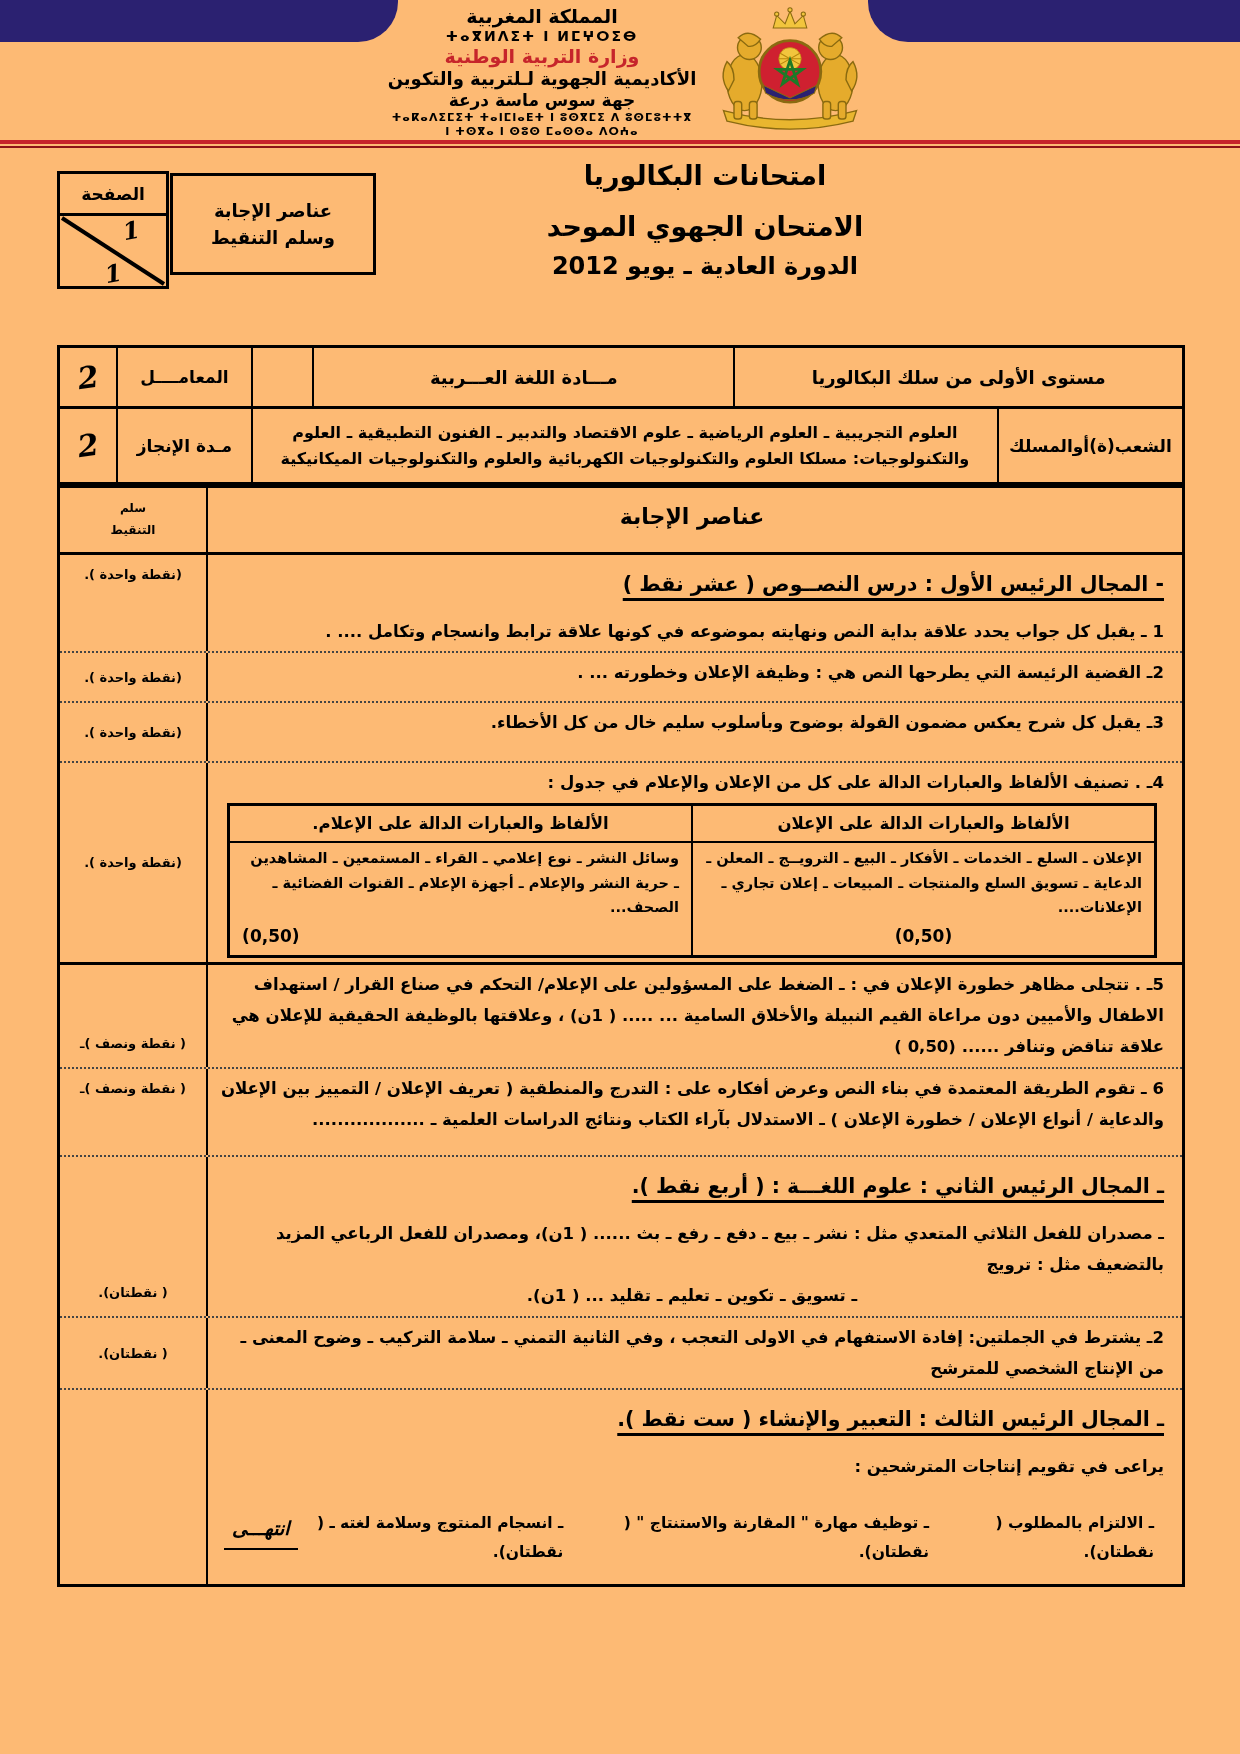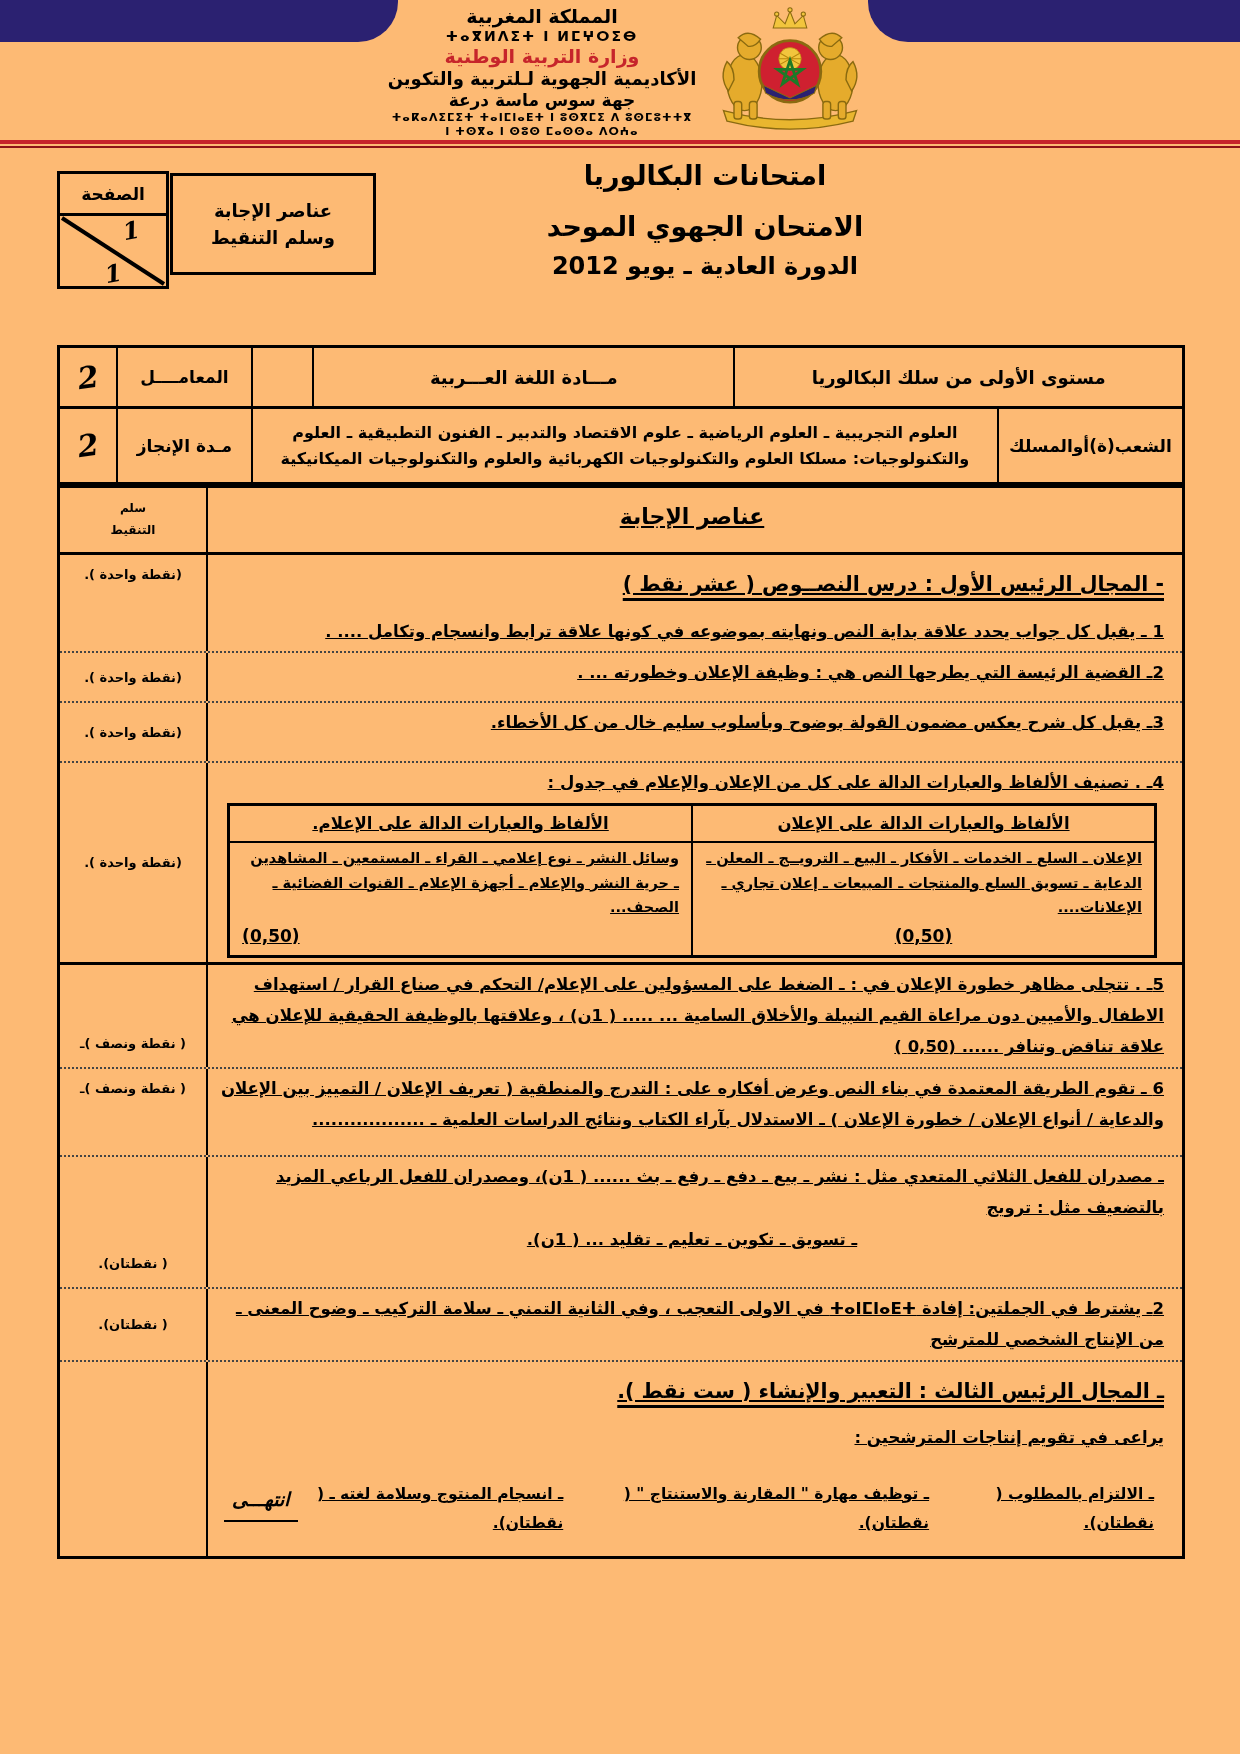--- a/index.html
+++ b/index.html
@@ -73,21 +73,21 @@
   .anstable{margin:0 55px 0 57px;border:3.5px solid #000;}
   .a-row{display:flex;border-top:2px dotted #444;}
   .a-row.first{border-top:none;}
   .a-row.solidtop{border-top:3px solid #000;}
   .a-score{flex:0 0 148px;width:148px;border-right:2.5px solid #000;
     display:flex;align-items:center;justify-content:center;
     font-weight:bold;font-size:13px;padding:6px;text-align:center;}
   .a-score.s-top{align-items:flex-start;padding-top:12px;}
   .a-score.s-bot{align-items:flex-end;padding-bottom:16px;}
   .a-content{flex:1;padding:4px 18px 4px 12px;font-weight:bold;font-size:16.5px;
-    line-height:1.9;position:relative;text-align:right;text-decoration:underline;}
+    line-height:1.9;position:relative;text-align:right;}
   .a-head .a-score{font-size:12px;align-items:flex-start;padding-top:10px;}
   .a-head .a-score span{display:block;width:58px;line-height:1.8;}
   .a-head .a-content{text-align:center;font-size:22px;padding-top:8px;}
   .d-title{font-size:20.5px;text-decoration:underline;text-decoration-thickness:2.5px;
     text-underline-offset:7px;margin:6px 0 12px;}
   .center-line{text-align:center;}
 
   
   .t4{width:98.5%;margin:4px auto 0;border-collapse:collapse;border:3px solid #000;}
   .t4 th,.t4 td{border:2.5px solid #000;font-weight:bold;}
@@ -285,31 +285,32 @@
         <div>6 ـ تقوم الطريقة المعتمدة في بناء النص وعرض أفكاره على : التدرج والمنطقية ( تعريف الإعلان / التمييز بين الإعلان والدعاية / أنواع الإعلان /  خطورة الإعلان ) ـ الاستدلال بآراء الكتاب ونتائج الدراسات العلمية ـ  ..................</div>
       </div>
     </div>
 
 
     <div class="a-row" style="min-height:132px">
       <div class="a-score s-bot" dir="rtl">
         <span>( نقطتان).</span>
       </div>
       <div class="a-content" dir="rtl">
+        <div class="d-title">ـ المجال الرئيس الثاني : علوم اللغـــة :  ( أربع نقط ).</div>
         <div>ـ  مصدران للفعل الثلاثي المتعدي مثل  : نشر ـ بيع ـ دفع ـ رفع ـ بث ...... ( 1ن)، ومصدران للفعل الرباعي المزيد بالتضعيف مثل : ترويج</div>
         <div class="center-line">ـ تسويق ـ تكوين ـ تعليم ـ تقليد ... ( 1ن).</div>
       </div>
     </div>
 
     <div class="a-row" style="min-height:60px">
       <div class="a-score" dir="rtl">
         <span>( نقطتان).</span>
       </div>
       <div class="a-content" dir="rtl">
-        <div>2ـ يشترط في الجملتين:  إفادة ⵜⴰⵏⵎⵏⴰⴹⵜ في الاولى التعجب  ، وفي الثانية التمني ـ سلامة التركيب ـ وضوح المعنى  ـ  من الإنتاج الشخصي للمترشح</div>
+        <div>2ـ يشترط في الجملتين:  إفادة الاستفهام في الاولى التعجب  ، وفي الثانية التمني ـ سلامة التركيب ـ وضوح المعنى  ـ  من الإنتاج الشخصي للمترشح</div>
       </div>
     </div>
 
     <div class="a-row" style="min-height:196px">
       <div class="a-score" dir="rtl"></div>
       <div class="a-content" dir="rtl">
         <div class="d-title">ـ المجال الرئيس الثالث  : التعبير والإنشاء ( ست نقط ).</div>
         <div class="d3-intro">يراعى في تقويم إنتاجات المترشحين :</div>
         <div class="d3-bullets">
           <span>ـ الالتزام بالمطلوب (  نقطتان).</span>

